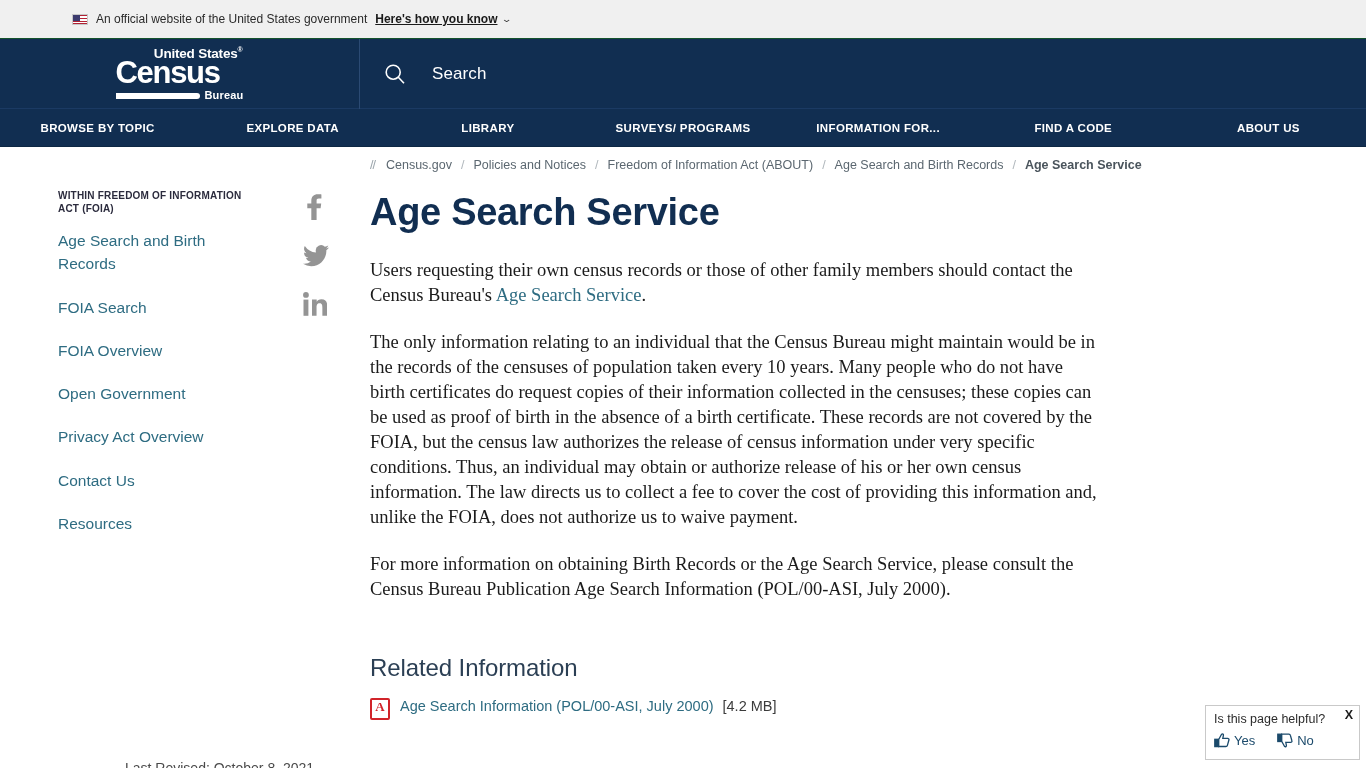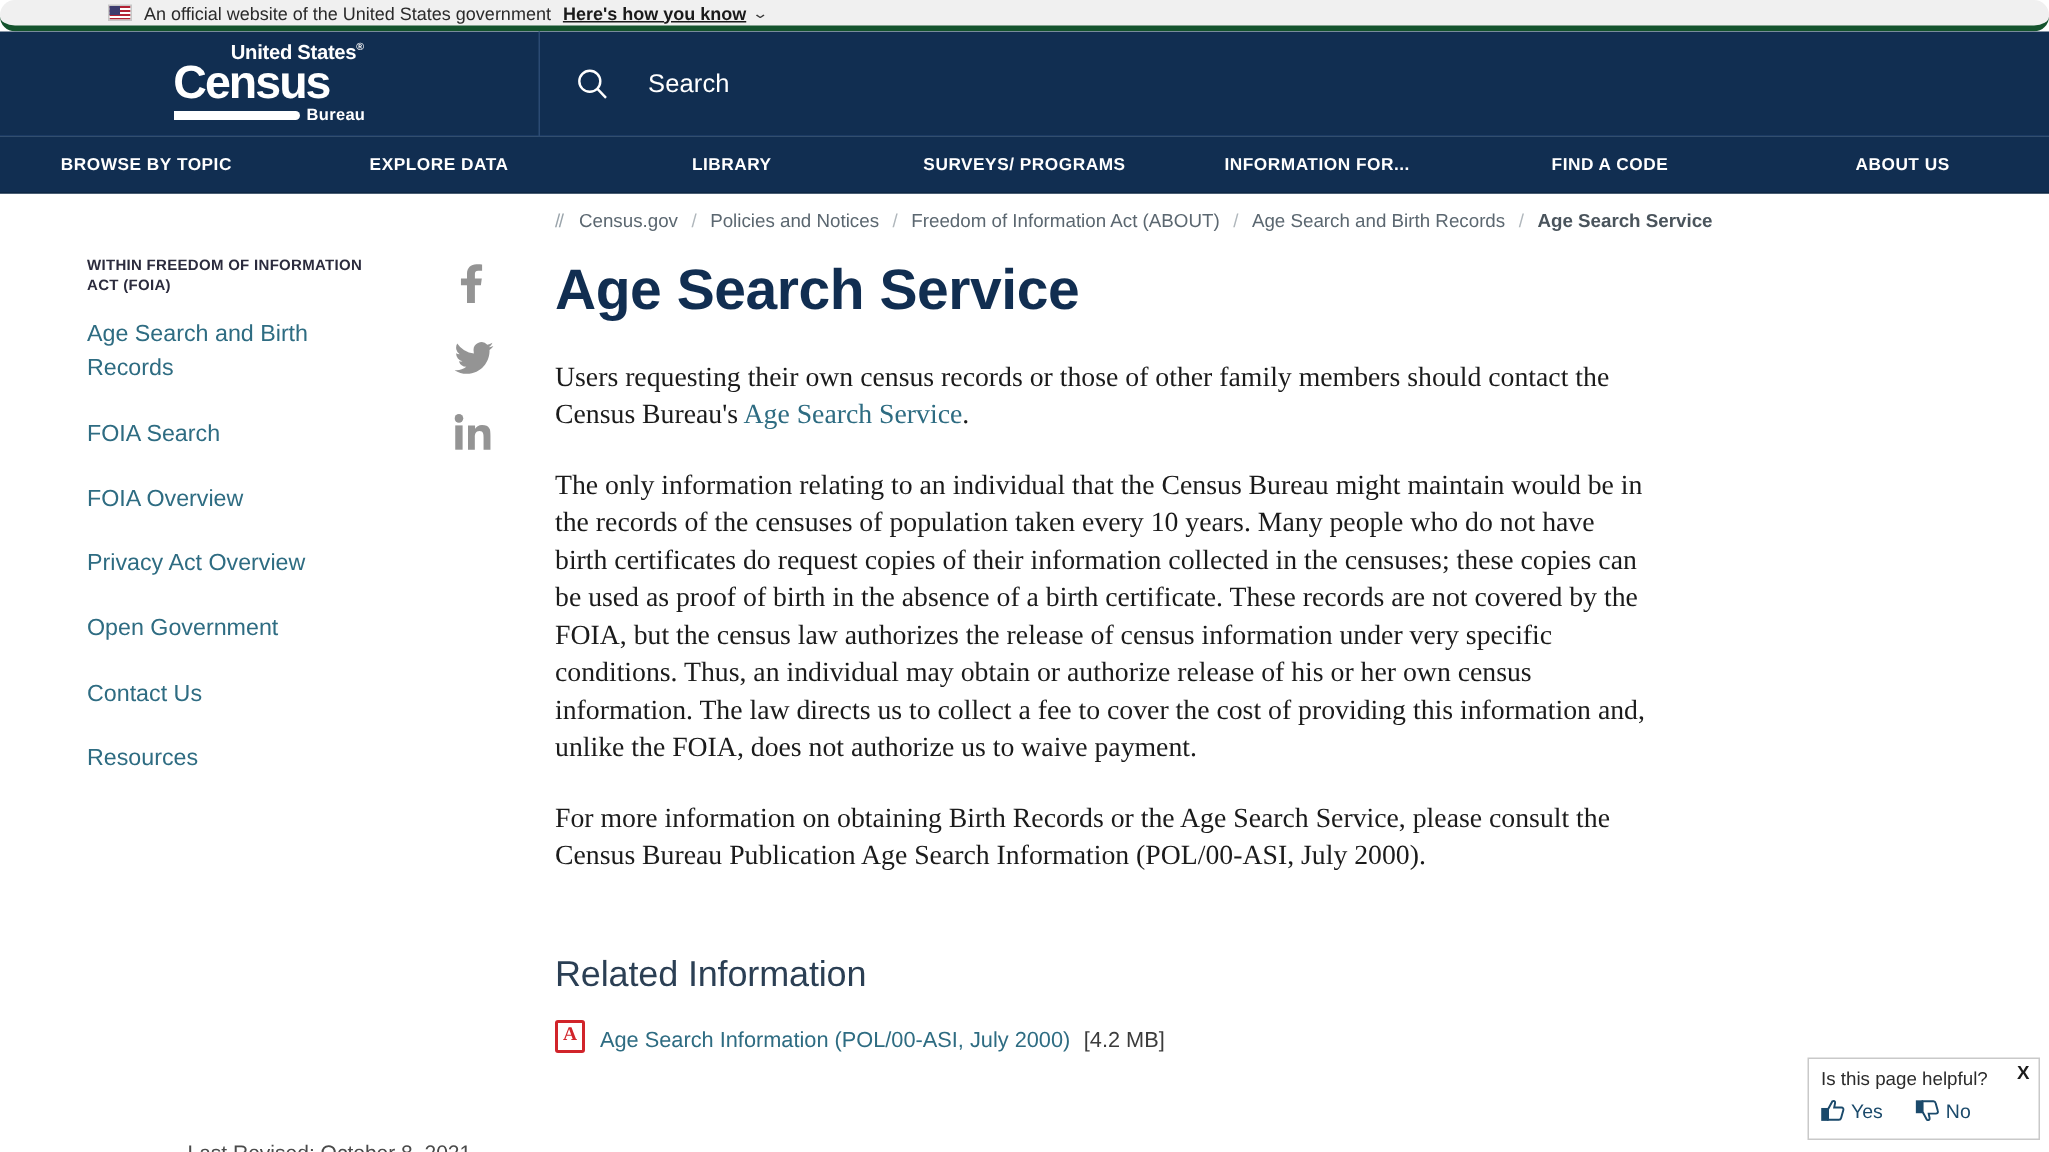--- a/index.html
+++ b/index.html
@@ -6,29 +6,28 @@
   html, body {
     margin: 0; padding: 0;
     width: 1366px; height: 768px;
     overflow: hidden;
     background: #ffffff;
     font-family: "Liberation Sans", sans-serif;
   }
 
   
   .usa-banner {
-    height: 21px;
+    height: 39px;
     background: #f0f0f0;
-    border-bottom: 4px solid #14532d;
+    border-bottom: 1px solid #14532d;
     display: flex;
     align-items: center;
     padding-left: 72px;
     font-size: 12px;
     color: #2a2a2a;
-    border-radius: 10px;
   }
   .flag-icon {
     width: 16px; height: 11px;
     margin-right: 8px;
     position: relative;
     display: inline-block;
     background: linear-gradient(to bottom,
       #b22234 0 15.4%, #ffffff 15.4% 30.8%, #b22234 30.8% 46.2%,
       #ffffff 46.2% 61.6%, #b22234 61.6% 77%, #ffffff 77% 92.4%, #b22234 92.4% 100%);
     border: 1px solid #c8c8c8;
@@ -223,21 +222,21 @@
     max-width: 732px;
   }
   .inline-link { color: #2e6c82; text-decoration: none; cursor: pointer; }
   .section-title {
     font-size: 24px;
     color: #2b3f54;
     font-weight: normal;
     margin: 52px 0 16px 0;
     letter-spacing: -0.1px;
   }
-  .pdf-row { display: flex; align-items: flex-end; }
+  .pdf-row { display: flex; align-items: flex-start; }
   .pdf-icon {
     width: 20px; height: 22px;
     border: 2px solid #d1242a;
     border-radius: 2px;
     margin-right: 10px;
     position: relative;
     background: #ffffff;
     flex-shrink: 0;
   }
   .pdf-icon::after {
@@ -367,22 +366,22 @@
 </div>
 
 <div class="layout">
 
   <div class="sidebar">
     <div class="side-title">Within Freedom of Information Act (FOIA)</div>
     <div class="side-links">
       <a class="side-link">Age Search and Birth Records</a>
       <a class="side-link">FOIA Search</a>
       <a class="side-link">FOIA Overview</a>
+      <a class="side-link">Open Government</a>
       <a class="side-link">Privacy Act Overview</a>
-      <a class="side-link">Open Government</a>
       <a class="side-link">Contact Us</a>
       <a class="side-link">Resources</a>
     </div>
 
     <div class="social">
       <span class="social-icon">
         <svg width="22" height="26" viewBox="0 0 22 26" fill="#949494">
           <path d="M13.6 26V14.2h4l0.6-4.6h-4.6V6.7c0-1.3 0.37-2.2 2.25-2.2H18.4V0.4C18 0.35 16.45 0.24 14.65 0.24c-3.76 0-6.33 2.3-6.33 6.5V9.6H4.3v4.6h4.02V26h5.28z"></path>
         </svg>
       </span>

